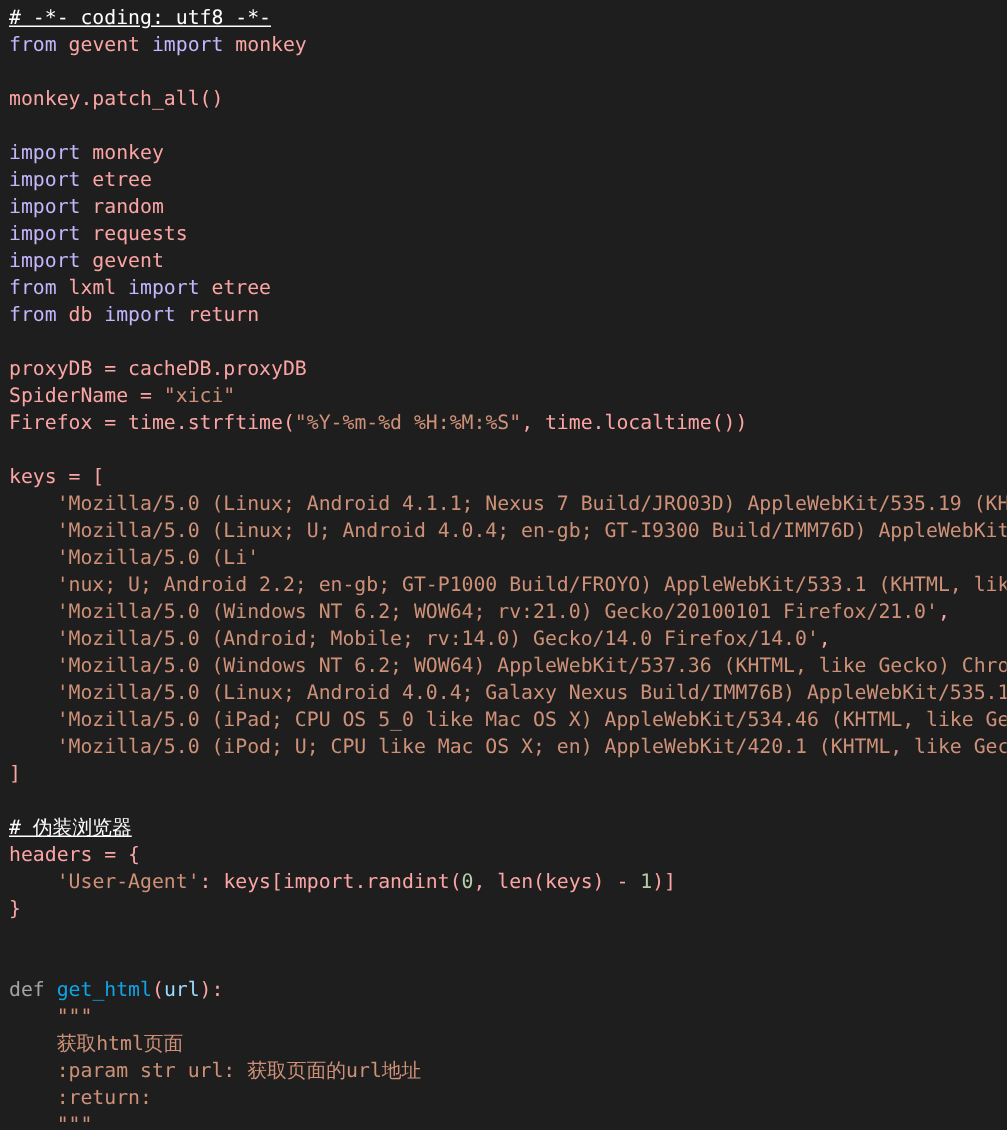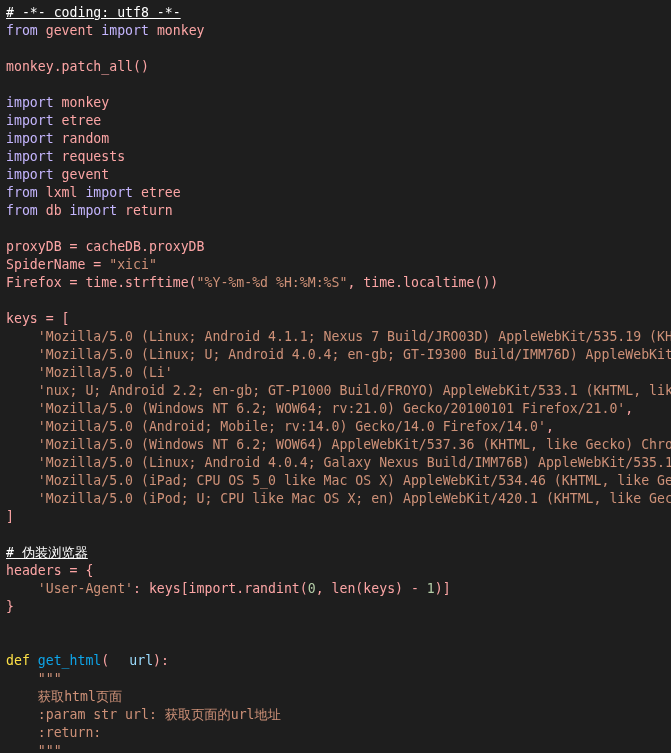--- a/index.html
+++ b/index.html
@@ -17,22 +17,22 @@
     padding: 4px 6px 10px 6px;
     white-space: pre;
     overflow: hidden;
   }
   .cmt { color: #ffffff; text-decoration: underline; }      
   .kw  { color: #c4b5fd; }      
   .id  { color: #fca5a5; }      
   .fn  { color: #0ea5e9; }      
   .str { color: #ce9178; }      
   .num { color: #b5cea8; }      
-  .blu { color: #fde047; }      
-  .par { color: #9cdcfe; margin-left: 20px; }      
+  .blu { color: #a3a3a3; }      
+  .par { color: #9cdcfe; }      
   .doc { color: #ce9178; }      
 </style>
 </head>
 <body>
 
 <pre><span class="cmt"># -*- coding: utf8 -*-</span>
 <span class="kw">from</span><span class="id"> </span><span class="id">gevent </span><span class="kw">import</span><span class="id"> monkey</span>
 
 <span class="id">monkey.patch_all()</span>
 

